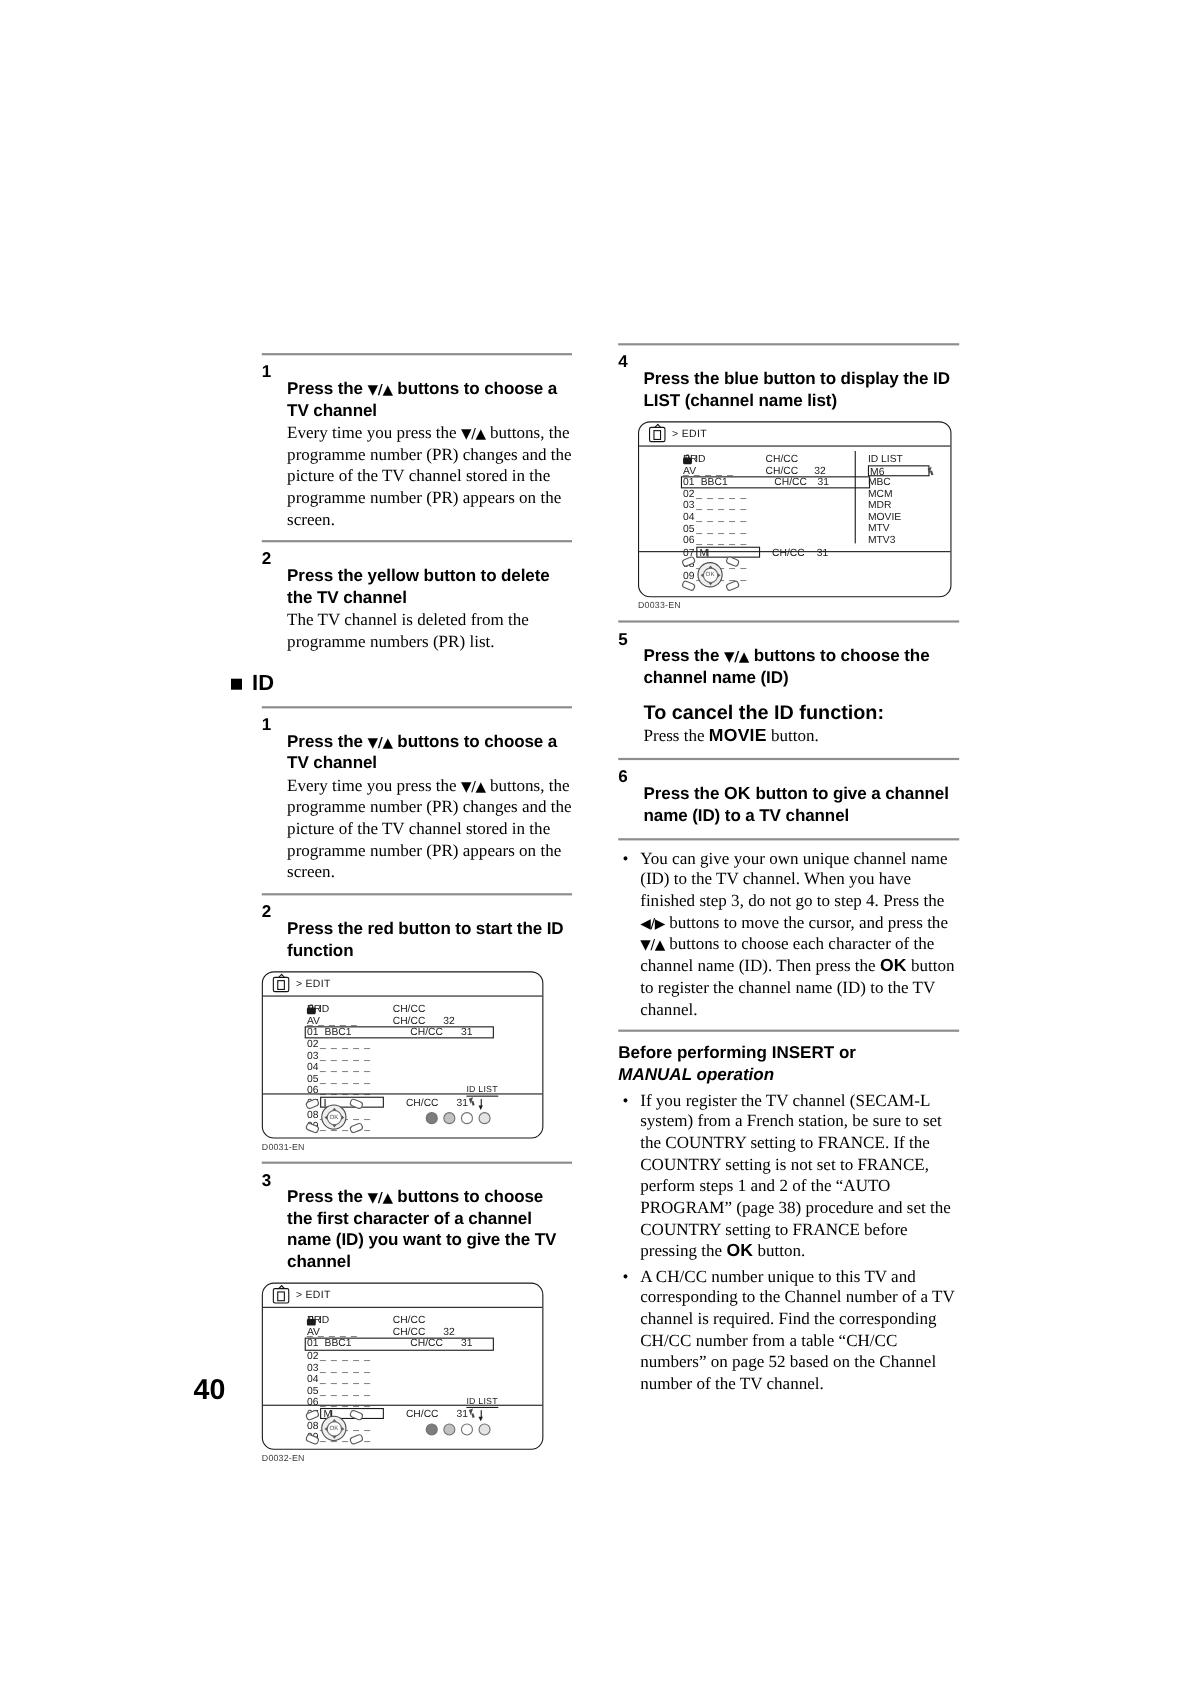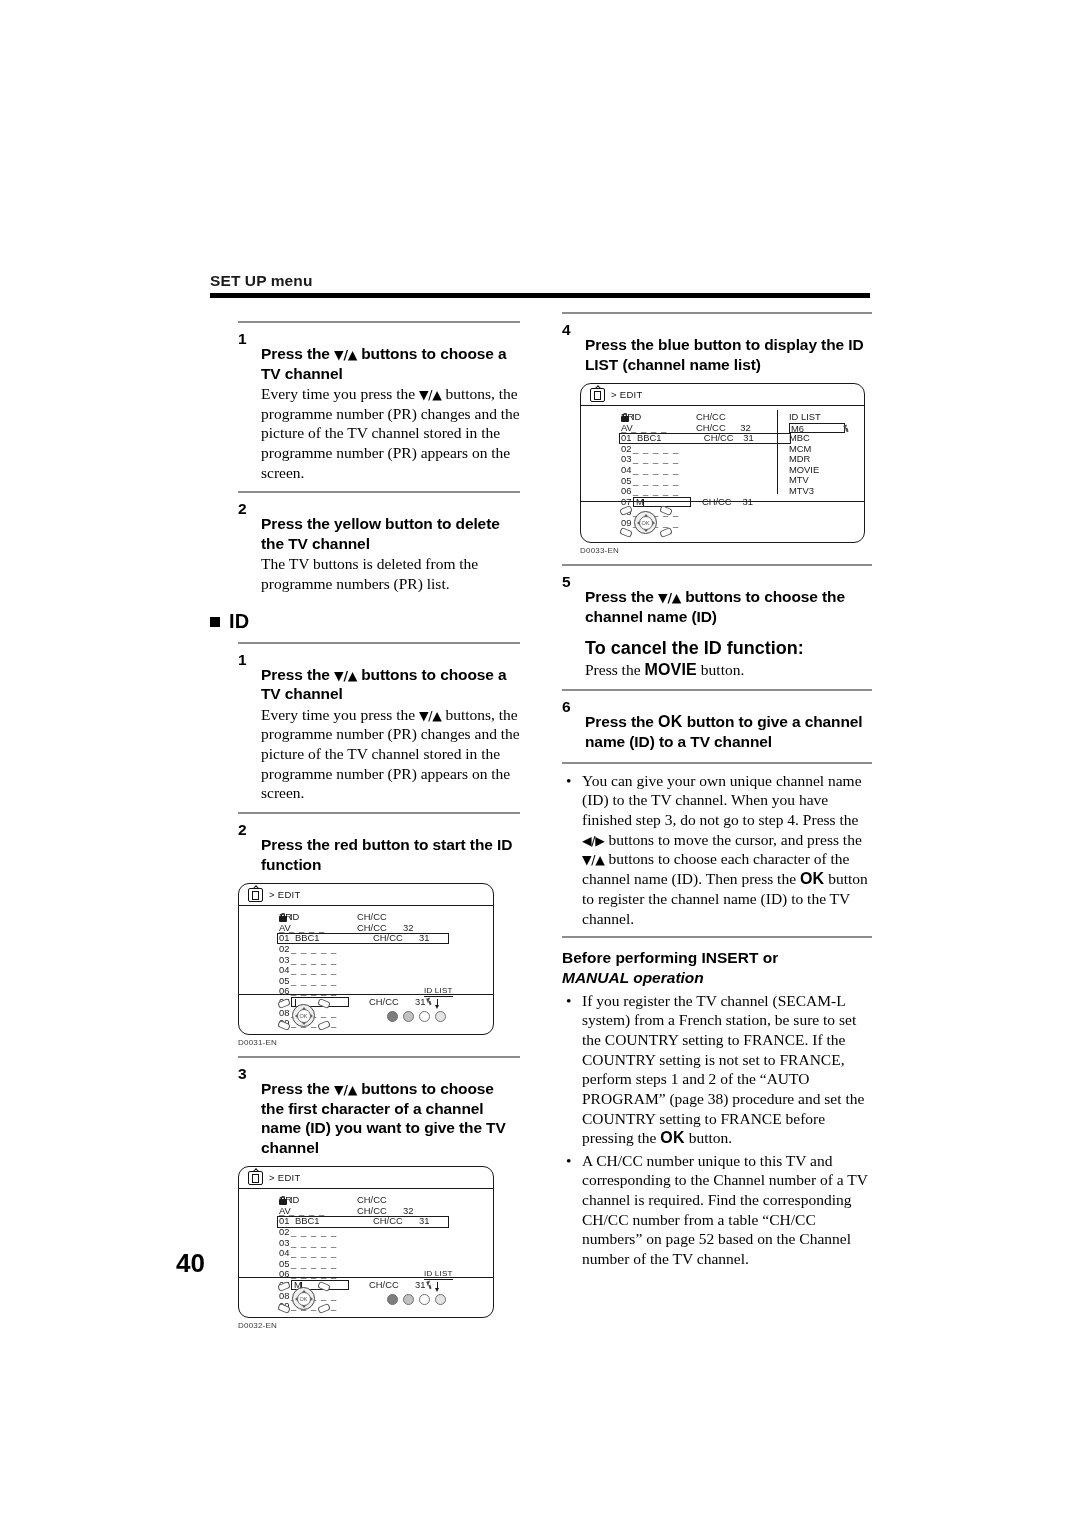--- a/index.html
+++ b/index.html
@@ -455,44 +455,40 @@
     font-weight: bold;
     font-size: 26px;
     color: #000;
   }
 </style>
 </head>
 <body>
 
 <div class="page">
 
-  <div class="header">
-    <div class="header-title">SET UP menu</div>
-    <div class="header-rule"></div>
-  </div>
 
   <div class="col col-left">
 
 
     <div class="step">
       <div class="step-inner">
         <div class="step-num">1</div>
         <div class="step-body">
           <div class="step-title"><span>Press the </span><span class="arrows">▼/▲</span><span> buttons to choose a TV channel</span></div>
           <div class="step-desc"><span>Every time you press the </span><span class="arrows">▼/▲</span><span> buttons, the programme number (PR) changes and the picture of the TV channel stored in the programme number (PR) appears on the screen.</span></div>
         </div>
       </div>
     </div>
 
     <div class="step">
       <div class="step-inner">
         <div class="step-num">2</div>
         <div class="step-body">
           <div class="step-title">Press the yellow button to delete the TV channel</div>
-          <div class="step-desc">The TV buttons is deleted from the programme numbers (PR) list.</div>
+          <div class="step-desc">The TV channel is deleted from the programme numbers (PR) list.</div>
         </div>
       </div>
     </div>
 
     <div class="sec-head" style="margin-top:16px;">
       <span class="bullet-sq"></span>
       <span>ID</span>
     </div>
 
     <div class="step">

